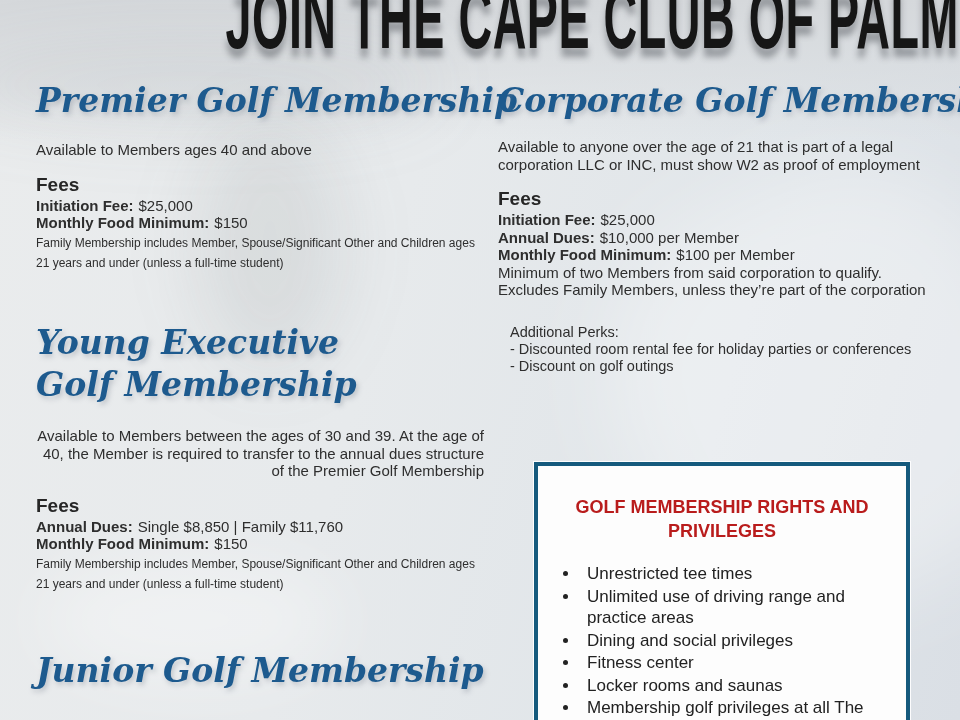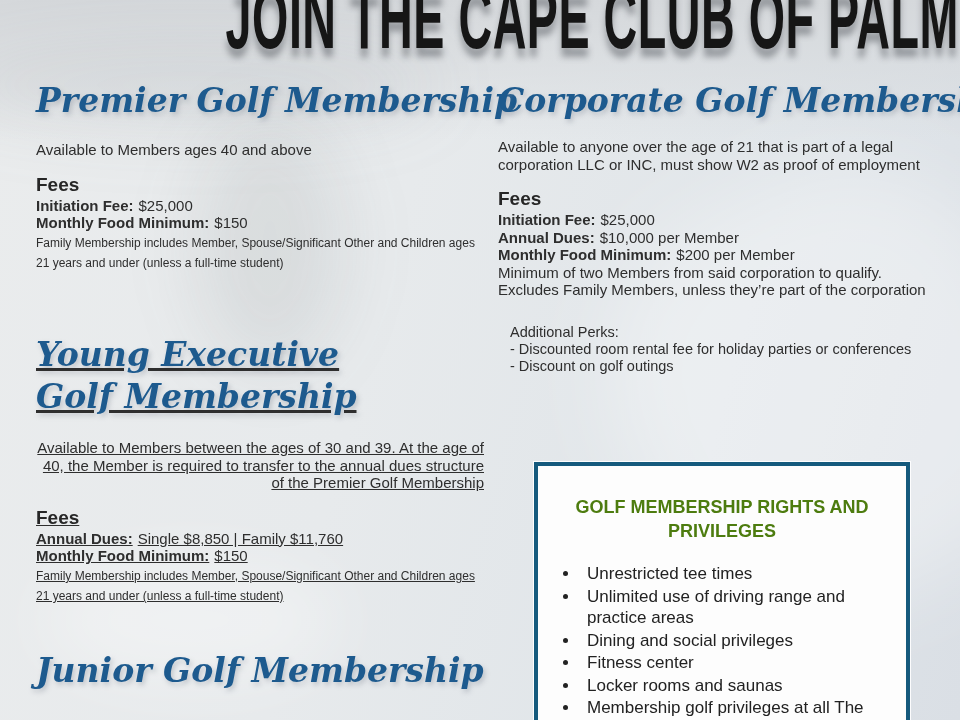--- a/index.html
+++ b/index.html
@@ -25,41 +25,41 @@
     text-shadow:0 9px 9px rgba(70,75,82,0.45);
   }
   .script{
     font-family:"DejaVu Serif",serif;font-style:italic;font-weight:bold;
     color:#1d5a8e;font-size:33px;line-height:1.28;margin:0;
     text-shadow:2px 3px 5px rgba(125,135,148,0.38);white-space:nowrap;
   }
   section{position:absolute;}
   .sec-premier{left:36px;top:80px;width:452px;}
   .sec-corporate{left:498px;top:80px;width:452px;}
-  .sec-younge{left:36px;top:334px;width:460px;text-decoration:underline;}
+  .sec-younge{left:36px;top:322px;width:460px;}
   .sec-perks{left:510px;top:324px;width:445px;}
   .sec-junior{left:36px;top:650px;width:460px;}
 
   .avail{font-size:15px;line-height:17.5px;margin:19px 0 0;}
   .sec-corporate .avail{margin-top:16px;}
   .sec-younge .avail{margin-top:21px;width:448px;text-align:right;}
   .fees-h{font-size:19px;line-height:21px;font-weight:bold;margin:15px 0 2px;color:#262626;}
   .fee-line{font-size:15px;line-height:17.5px;}
   .fee-line b{margin-right:5px;}
   .note{font-size:12px;line-height:20px;margin:1px 0 0;width:447px;}
 
   .perks-h{font-size:14.5px;line-height:17px;margin:0;}
   .perk{font-size:14.5px;line-height:16.5px;margin:0;white-space:nowrap;}
 
   .rights-box{
     position:absolute;left:534px;top:462px;width:368px;height:330px;
     background:#fdfdfd;border:4px solid #155a7d;box-shadow:0 0 0 1px rgba(255,255,255,0.9);
   }
   .rights-title{
-    font-size:18px;line-height:24px;font-weight:bold;color:#4d7c0f;
+    font-size:18px;line-height:24px;font-weight:bold;color:#b91c1c;
     text-align:center;margin:29px auto 0;width:300px;
   }
   .rights-list{margin:20px 0 0 42px;padding:0;width:308px;font-size:17px;line-height:21.5px;color:#222;}
   .rights-list li{margin:0 0 1px;padding-left:7px;}
 </style>
 </head>
 <body>
 
 <div class="page">
   <div class="bg-top"></div>
@@ -78,21 +78,21 @@
     <div class="fee-line"><b>Monthly Food Minimum:</b><span>$150</span></div>
     <p class="note">Family Membership includes Member, Spouse/Significant Other and Children ages 21 years and under (unless a full-time student)</p>
   </section>
 
   <section class="sec-corporate">
     <h2 class="script">Corporate Golf Membership</h2>
     <p class="avail">Available to anyone over the age of 21 that is part of a legal corporation LLC or INC, must show W2 as proof of employment</p>
     <h3 class="fees-h">Fees</h3>
     <div class="fee-line"><b>Initiation Fee:</b><span>$25,000</span></div>
     <div class="fee-line"><b>Annual Dues:</b><span>$10,000 per Member</span></div>
-    <div class="fee-line"><b>Monthly Food Minimum:</b><span>$200 per Member</span></div>
+    <div class="fee-line"><b>Monthly Food Minimum:</b><span>$100 per Member</span></div>
     <div class="fee-line">Minimum of two Members from said corporation to qualify.</div>
     <div class="fee-line">Excludes Family Members, unless they’re part of the corporation</div>
   </section>
 
   <section class="sec-younge">
     <h2 class="script">Young Executive</h2>
     <h2 class="script">Golf Membership</h2>
     <p class="avail">Available to Members between the ages of 30 and 39. At the age of 40, the Member is required to transfer to the annual dues structure of the Premier Golf Membership</p>
     <h3 class="fees-h">Fees</h3>
     <div class="fee-line"><b>Annual Dues:</b><span>Single $8,850 | Family $11,760</span></div>

